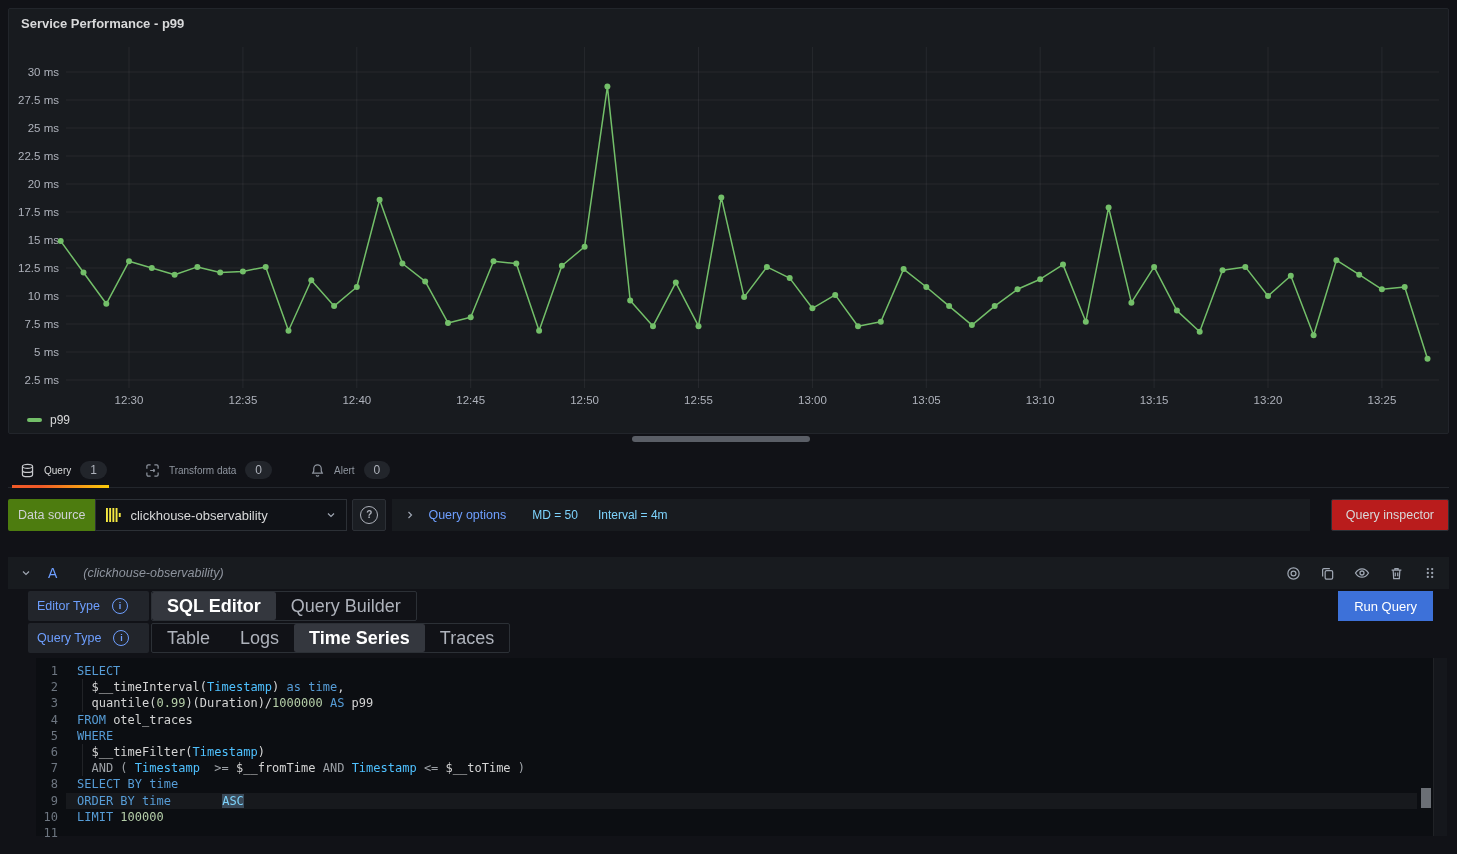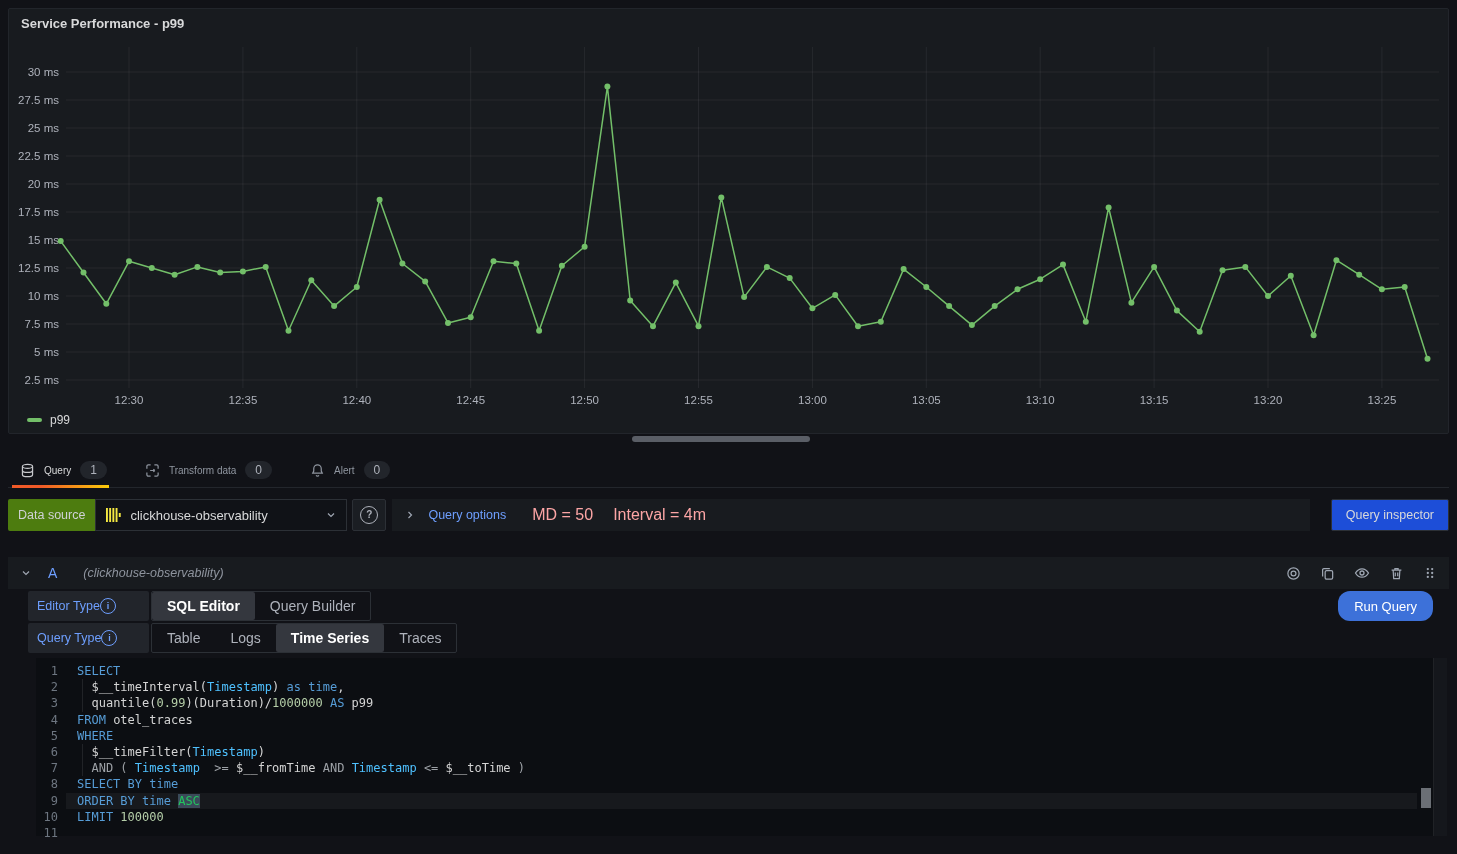--- a/index.html
+++ b/index.html
@@ -36,40 +36,40 @@
         color:#cfd2d6;border-radius:2px 0 0 2px;}
   .ds-select{width:232px;background:#101217;border:1px solid #2c3036;display:flex;align-items:center;
         padding:0 9px;gap:9px;cursor:pointer;}
   .ds-value{flex:1;font-size:13px;color:#d8d9da;white-space:nowrap;overflow:hidden;}
   .icon-btn{width:32px;border:1px solid #2c3036;border-radius:2px;margin-left:5px;display:flex;
         align-items:center;justify-content:center;background:#1b1e23;color:#aeb2bb;cursor:pointer;}
   .circ{width:16px;height:16px;border:1.4px solid currentColor;border-radius:50%;display:flex;
         align-items:center;justify-content:center;font-size:10px;font-weight:700;line-height:1;}
   .qo-strip{flex:1;background:#181b1f;margin-left:6px;display:flex;align-items:center;padding:0 12px;gap:12px;}
   .qo-link{font-size:12.5px;color:#6e9fff;font-weight:500;cursor:pointer;}
-  .qo-meta{font-size:16px;color:#fca5a5;}
+  .qo-meta{font-size:12px;color:#7dd3fc;}
   .qi-btn{margin-left:21px;border:1px solid #2c3036;border-radius:2px;padding:4px 14px;display:flex;
-        align-items:center;font-size:12.5px;background:#1d4ed8;color:#d8d9da;cursor:pointer;}
+        align-items:center;font-size:12.5px;background:#b91c1c;color:#d8d9da;cursor:pointer;}
   
   .qh{position:absolute;left:8px;top:557px;width:1441px;height:32px;background:#181b1f;display:flex;
       align-items:center;padding:0 12px;box-sizing:border-box;}
   .qh .refid{color:#6e9fff;font-size:14px;font-weight:500;margin-left:16px;cursor:pointer;}
   .qh .dshint{font-style:italic;color:#8e949e;font-size:12.5px;margin-left:26px;}
   .qh-actions{margin-left:auto;display:flex;align-items:center;gap:19px;color:#9fa7b3;}
   .qh-actions .aicon{display:flex;cursor:pointer;}
   
   .inline-row{position:absolute;left:28px;display:flex;height:30px;}
-  .blue-chip{background:#22252b;display:flex;align-items:center;gap:0;padding:0 9px;width:103px;
+  .blue-chip{background:#22252b;display:flex;align-items:center;gap:12px;padding:0 9px;width:103px;
       font-size:12.5px;color:#6e9fff;border-radius:2px;}
   .blue-chip .circ{width:14px;height:14px;font-size:9px;border-width:1.2px;color:#6e9fff;font-style:normal;}
   .toggle{display:flex;border:1px solid #2c3036;border-radius:2px;margin-left:2px;background:#111217;}
-  .seg{padding:0 15px;display:flex;align-items:center;font-size:14px;color:#aeb2bb;cursor:pointer;border-radius:2px;}
+  .seg{padding:0 15px;display:flex;align-items:center;font-size:18px;color:#aeb2bb;cursor:pointer;border-radius:2px;}
   .seg.sel{background:#34373e;color:#ffffff;font-weight:700;}
   .run-btn{position:absolute;right:24px;top:591px;height:30px;padding:0 16px;background:#3d71d9;color:#fff;
-      font-size:13px;font-weight:500;display:flex;align-items:center;border-radius:12px;border:none;cursor:pointer;
+      font-size:13px;font-weight:500;display:flex;align-items:center;border-radius:0;border:none;cursor:pointer;
       font-family:"Liberation Sans",sans-serif;}
   
   .sqled{position:absolute;left:36px;top:658px;width:1411px;height:178px;background:#0c0e12;
       font-family:"DejaVu Sans Mono","Liberation Mono",monospace;font-size:12px;padding-top:5px;
       box-sizing:border-box;cursor:text;}
   .code-line{display:flex;height:16.2px;line-height:16.2px;position:relative;}
   .gutter{width:22px;text-align:right;color:#6e7681;flex:none;}
   .code{margin-left:19px;white-space:pre;position:relative;z-index:1;}
   .code-line.current::before{content:'';position:absolute;left:30px;right:30px;top:0;bottom:0;
       background:rgba(200,205,215,0.06);}
@@ -377,21 +377,21 @@
         <div class="code-line">
           <span class="gutter">7</span>
           <span class="code guide"><span style="color: rgb(212, 212, 212);">  </span><span style="color: rgb(157, 161, 166);">AND</span><span style="color: rgb(157, 161, 166);"> ( </span><span style="color: rgb(79, 193, 255);">Timestamp</span><span style="color: rgb(157, 161, 166);">  &gt;= </span><span style="color: rgb(212, 212, 212);">$__fromTime</span><span style="color: rgb(212, 212, 212);"> </span><span style="color: rgb(157, 161, 166);">AND</span><span style="color: rgb(212, 212, 212);"> </span><span style="color: rgb(79, 193, 255);">Timestamp</span><span style="color: rgb(157, 161, 166);"> &lt;= </span><span style="color: rgb(212, 212, 212);">$__toTime</span><span style="color: rgb(157, 161, 166);"> )</span></span>
         </div>
         <div class="code-line">
           <span class="gutter">8</span>
           <span class="code"><span style="color: rgb(86, 156, 214);">SELECT BY</span><span style="color: rgb(212, 212, 212);"> </span><span style="color: rgb(86, 156, 214);">time</span></span>
         </div>
         <div class="code-line current">
           <span class="gutter">9</span>
-          <span class="code"><span style="color: rgb(86, 156, 214);">ORDER BY</span><span style="color: rgb(212, 212, 212);"> </span><span style="color: rgb(86, 156, 214);">time</span><span style="color: rgb(212, 212, 212);"> </span><span class="sel" style="color: #22c55e;">ASC</span></span>
+          <span class="code"><span style="color: rgb(86, 156, 214);">ORDER BY</span><span style="color: rgb(212, 212, 212);"> </span><span style="color: rgb(86, 156, 214);">time</span><span style="color: rgb(212, 212, 212);"> </span><span class="sel" style="color: #7dd3fc; margin-left: 44px;">ASC</span></span>
         </div>
         <div class="code-line">
           <span class="gutter">10</span>
           <span class="code"><span style="color: rgb(86, 156, 214);">LIMIT</span><span style="color: rgb(212, 212, 212);"> </span><span style="color: rgb(181, 206, 168);">100000</span></span>
         </div>
         <div class="code-line">
           <span class="gutter">11</span>
           <span class="code"></span>
         </div>
       </div>

